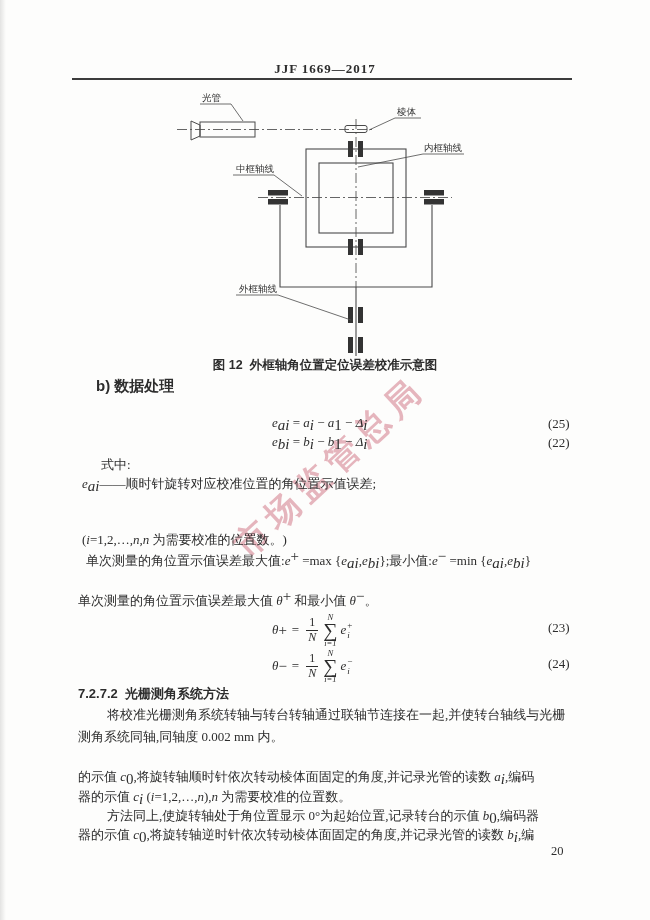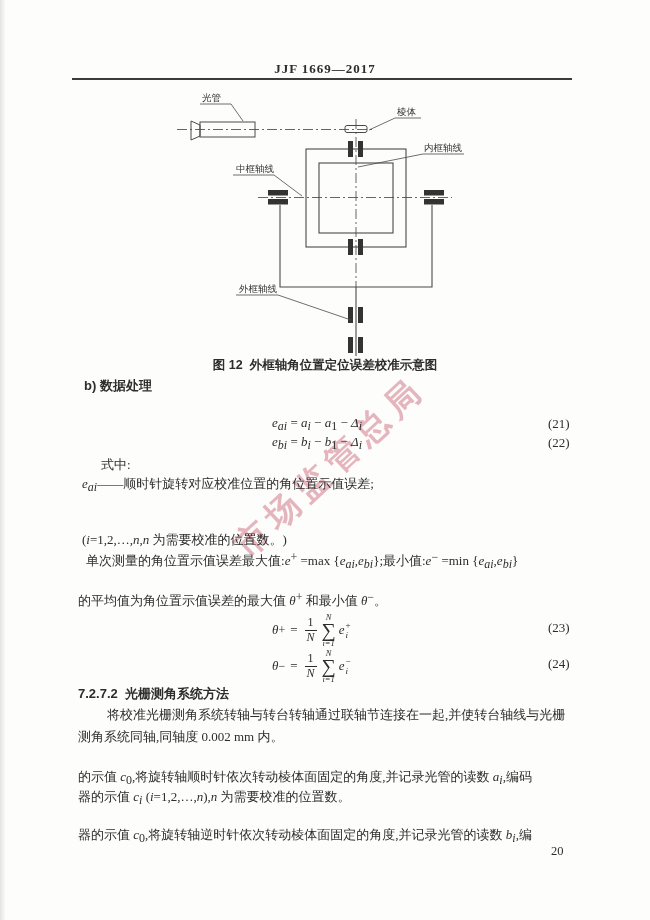--- a/index.html
+++ b/index.html
@@ -11,21 +11,21 @@
         font-size:34px;letter-spacing:7px;color:#cf6f7f;opacity:0.5;white-space:nowrap;z-index:0;}
   .doc-code{position:absolute;top:61px;left:0;width:650px;text-align:center;font-weight:bold;
         font-size:13px;letter-spacing:1px;z-index:2;}
   .rule{position:absolute;top:78px;left:72px;width:500px;height:2px;background:#3c3c3c;z-index:2;}
   .fig{position:absolute;left:150px;top:86px;z-index:1;}
   .flabel{font-size:9.5px;fill:#333;font-family:"Liberation Serif","DejaVu Serif",serif;}
   .line{position:absolute;font-size:13px;line-height:16px;white-space:pre;z-index:2;}
   .heiti{font-family:"Liberation Sans","DejaVu Sans",sans-serif;font-weight:bold;}
   .cap{left:0;width:650px;text-align:center;font-size:12.5px;}
   .it{font-style:italic;}
-  sub,sup{font-size:12px;line-height:0;font-family:Liberation Serif, serif;}
+  sub,sup{font-size:15px;line-height:0;font-family:Liberation Serif, serif;}
   sub{vertical-align:-3px;} sup{vertical-align:4px;}
   .m{display:inline-flex;align-items:center;}
   .sign{margin:0 5px;}
   .frac{display:inline-flex;flex-direction:column;align-items:center;line-height:1.15;font-size:12px;margin:0 2px;}
   .frac .top{border-bottom:1px solid #2d2d2d;padding:0 3px;}
   .sum{display:inline-flex;flex-direction:column;align-items:center;line-height:1;font-size:8.5px;margin:0 3px;}
   .sum .sym{font-size:20px;line-height:0.85;}
   .supsub{display:inline-flex;flex-direction:column;align-items:flex-start;font-size:9px;line-height:1.15;margin-left:1px;}
   .pnum{font-size:12.5px;}
 </style>
@@ -96,33 +96,33 @@
     </g>
     <text class="flabel" x="202" y="101">光管</text>
     <text class="flabel" x="397" y="115">棱体</text>
     <text class="flabel" x="424" y="151">内框轴线</text>
     <text class="flabel" x="236" y="172">中框轴线</text>
     <text class="flabel" x="239" y="292">外框轴线</text>
   </svg>
 
   <div class="line cap heiti" style="top:357px">图 12  外框轴角位置定位误差校准示意图</div>
 
-  <div class="line heiti" style="left:84px;top:378px;font-size:13px">b) 数据处理</div>
+  <div class="line heiti" style="left:96px;top:378px;font-size:15px">b) 数据处理</div>
 
   <div class="line" style="left:272px;top:415px"><span class="it">e</span><sub class="it">ai</sub><span> = </span><span class="it">a</span><sub class="it">i</sub><span> − </span><span class="it">a</span><sub>1</sub><span> − </span><span class="it">Δ</span><sub class="it">i</sub></div>
-  <div class="line" style="left:548px;top:416px">(21)</div>
+  <div class="line" style="left:548px;top:416px">(25)</div>
   <div class="line" style="left:272px;top:434px"><span class="it">e</span><sub class="it">bi</sub><span> = </span><span class="it">b</span><sub class="it">i</sub><span> − </span><span class="it">b</span><sub>1</sub><span> − </span><span class="it">Δ</span><sub class="it">i</sub></div>
   <div class="line" style="left:548px;top:435px">(22)</div>
 
   <div class="line" style="left:101px;top:457px">式中:</div>
   <div class="line" style="left:82px;top:476px"><span class="it">e</span><sub class="it">ai</sub><span>——顺时针旋转对应校准位置的角位置示值误差;</span></div>
   <div class="line" style="left:82px;top:532px"><span>(</span><span class="it">i</span><span>=1,2,…,</span><span class="it">n</span><span>,</span><span class="it">n</span><span> 为需要校准的位置数。)</span></div>
 
   <div class="line" style="left:86px;top:553px"><span>单次测量的角位置示值误差最大值:</span><span class="it">e</span><sup>+</sup><span> =max {</span><span class="it">e</span><sub class="it">ai</sub><span>,</span><span class="it">e</span><sub class="it">bi</sub><span>};最小值:</span><span class="it">e</span><sup>−</sup><span> =min {</span><span class="it">e</span><sub class="it">ai</sub><span>,</span><span class="it">e</span><sub class="it">bi</sub><span>}</span></div>
-  <div class="line" style="left:78px;top:593px"><span>的平均值为角位置示值误差的最大值 </span><span class="it">θ</span><sup>+</sup><span> 和最小值 </span><span class="it">θ</span><sup>−</sup><span>。</span></div>
+  <div class="line" style="left:78px;top:593px"><span>单次测量的角位置示值误差最大值 </span><span class="it">θ</span><sup>+</sup><span> 和最小值 </span><span class="it">θ</span><sup>−</sup><span>。</span></div>
 
   <div class="line m" style="left:272px;top:613px">
     <span class="it">θ</span><sup>+</sup>
     <span class="sign">=</span>
     <span class="frac">
       <span class="top">1</span>
       <span class="it">N</span>
     </span>
     <span class="sum">
       <span class="it">N</span>
@@ -155,17 +155,18 @@
       <span class="it">i</span>
     </span>
   </div>
   <div class="line" style="left:548px;top:656px">(24)</div>
 
   <div class="line heiti" style="left:78px;top:686px">7.2.7.2  光栅测角系统方法</div>
   <div class="line" style="left:107px;top:707px">将校准光栅测角系统转轴与转台转轴通过联轴节连接在一起,并使转台轴线与光栅</div>
   <div class="line" style="left:78px;top:729px">测角系统同轴,同轴度 0.002 mm 内。</div>
   <div class="line" style="left:78px;top:769px"><span>的示值 </span><span class="it">c</span><sub>0</sub><span>,将旋转轴顺时针依次转动棱体面固定的角度,并记录光管的读数 </span><span class="it">a</span><sub class="it">i</sub><span>,编码</span></div>
   <div class="line" style="left:78px;top:789px"><span>器的示值 </span><span class="it">c</span><sub class="it">i</sub><span> (</span><span class="it">i</span><span>=1,2,…,</span><span class="it">n</span><span>),</span><span class="it">n</span><span> 为需要校准的位置数。</span></div>
+  <div class="line" style="left:107px;top:808px"><span>方法同上,使旋转轴处于角位置显示 0°为起始位置,记录转台的示值 </span><span class="it">b</span><sub>0</sub><span>,编码器</span></div>
   <div class="line" style="left:78px;top:827px"><span>器的示值 </span><span class="it">c</span><sub>0</sub><span>,将旋转轴逆时针依次转动棱体面固定的角度,并记录光管的读数 </span><span class="it">b</span><sub class="it">i</sub><span>,编</span></div>
 
   <div class="line pnum" style="left:551px;top:843px">20</div>
 
 </div>
 
 </body></html>

